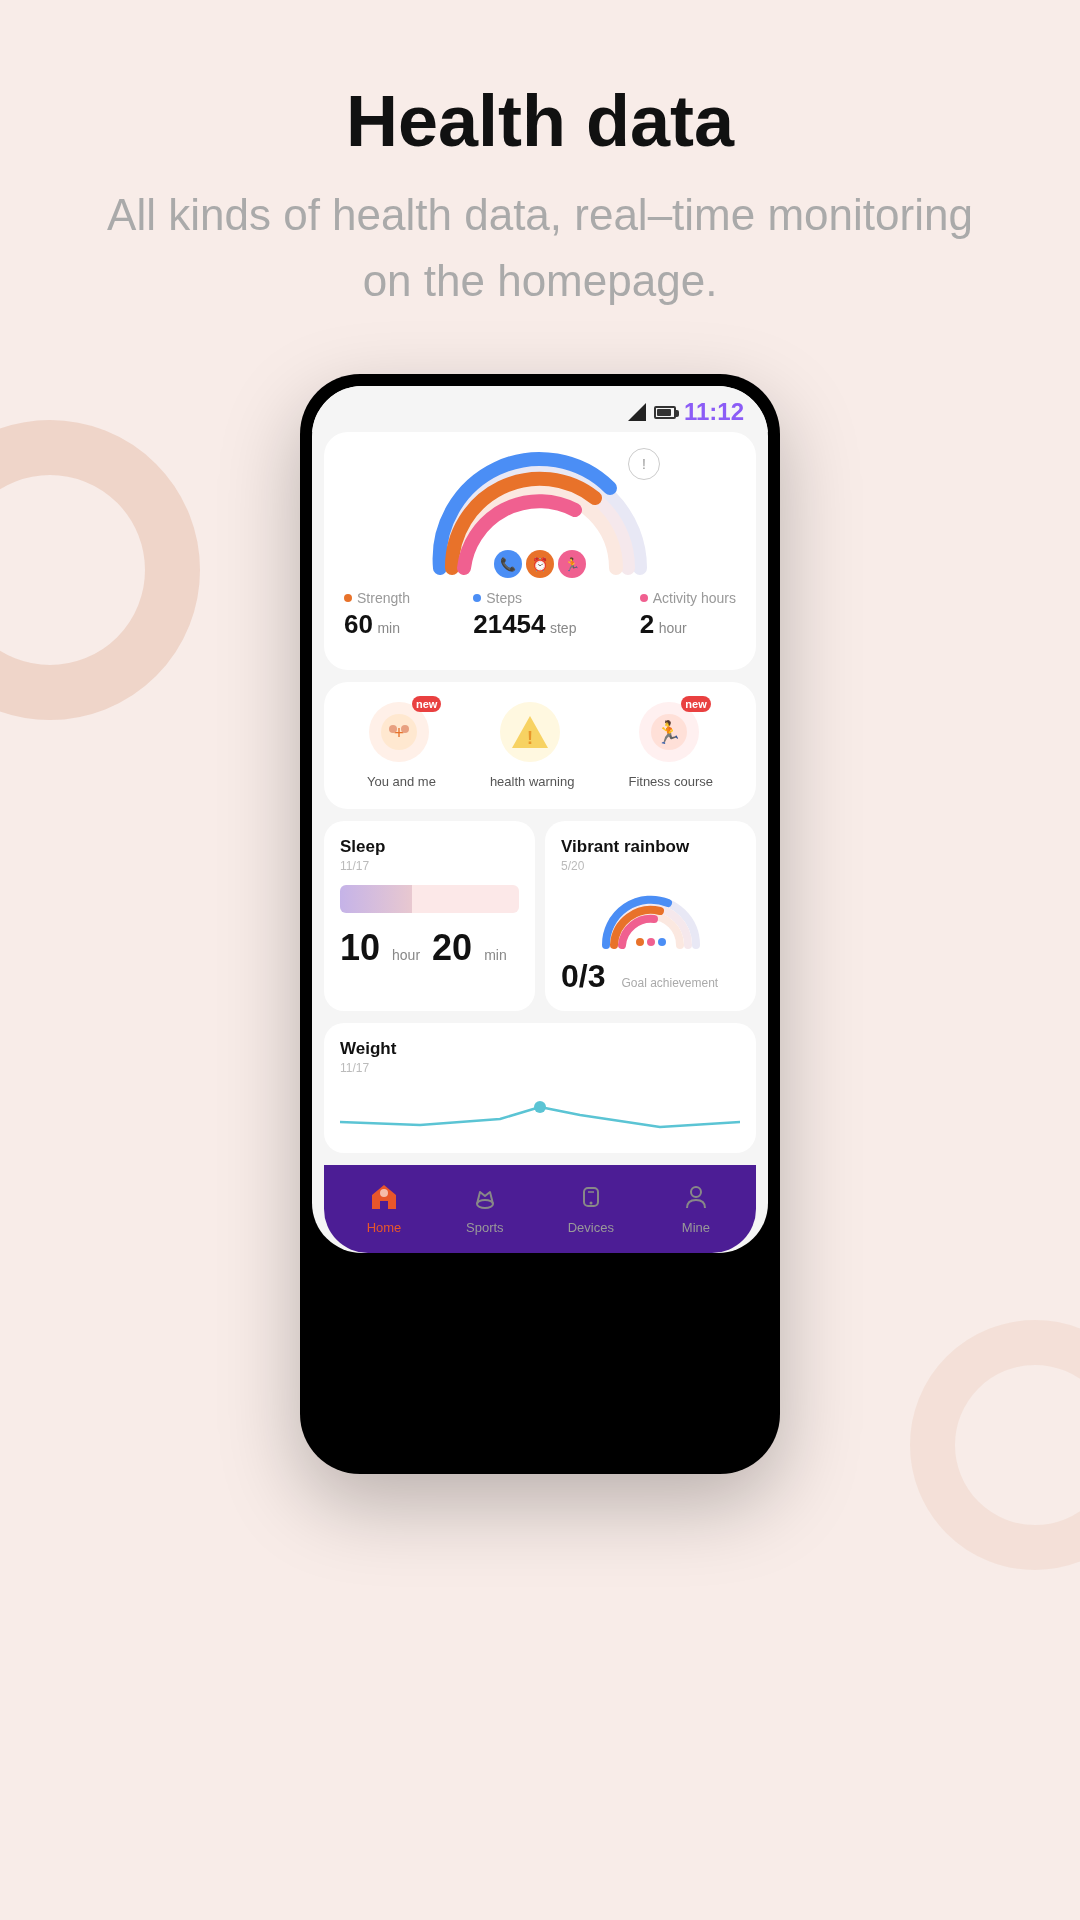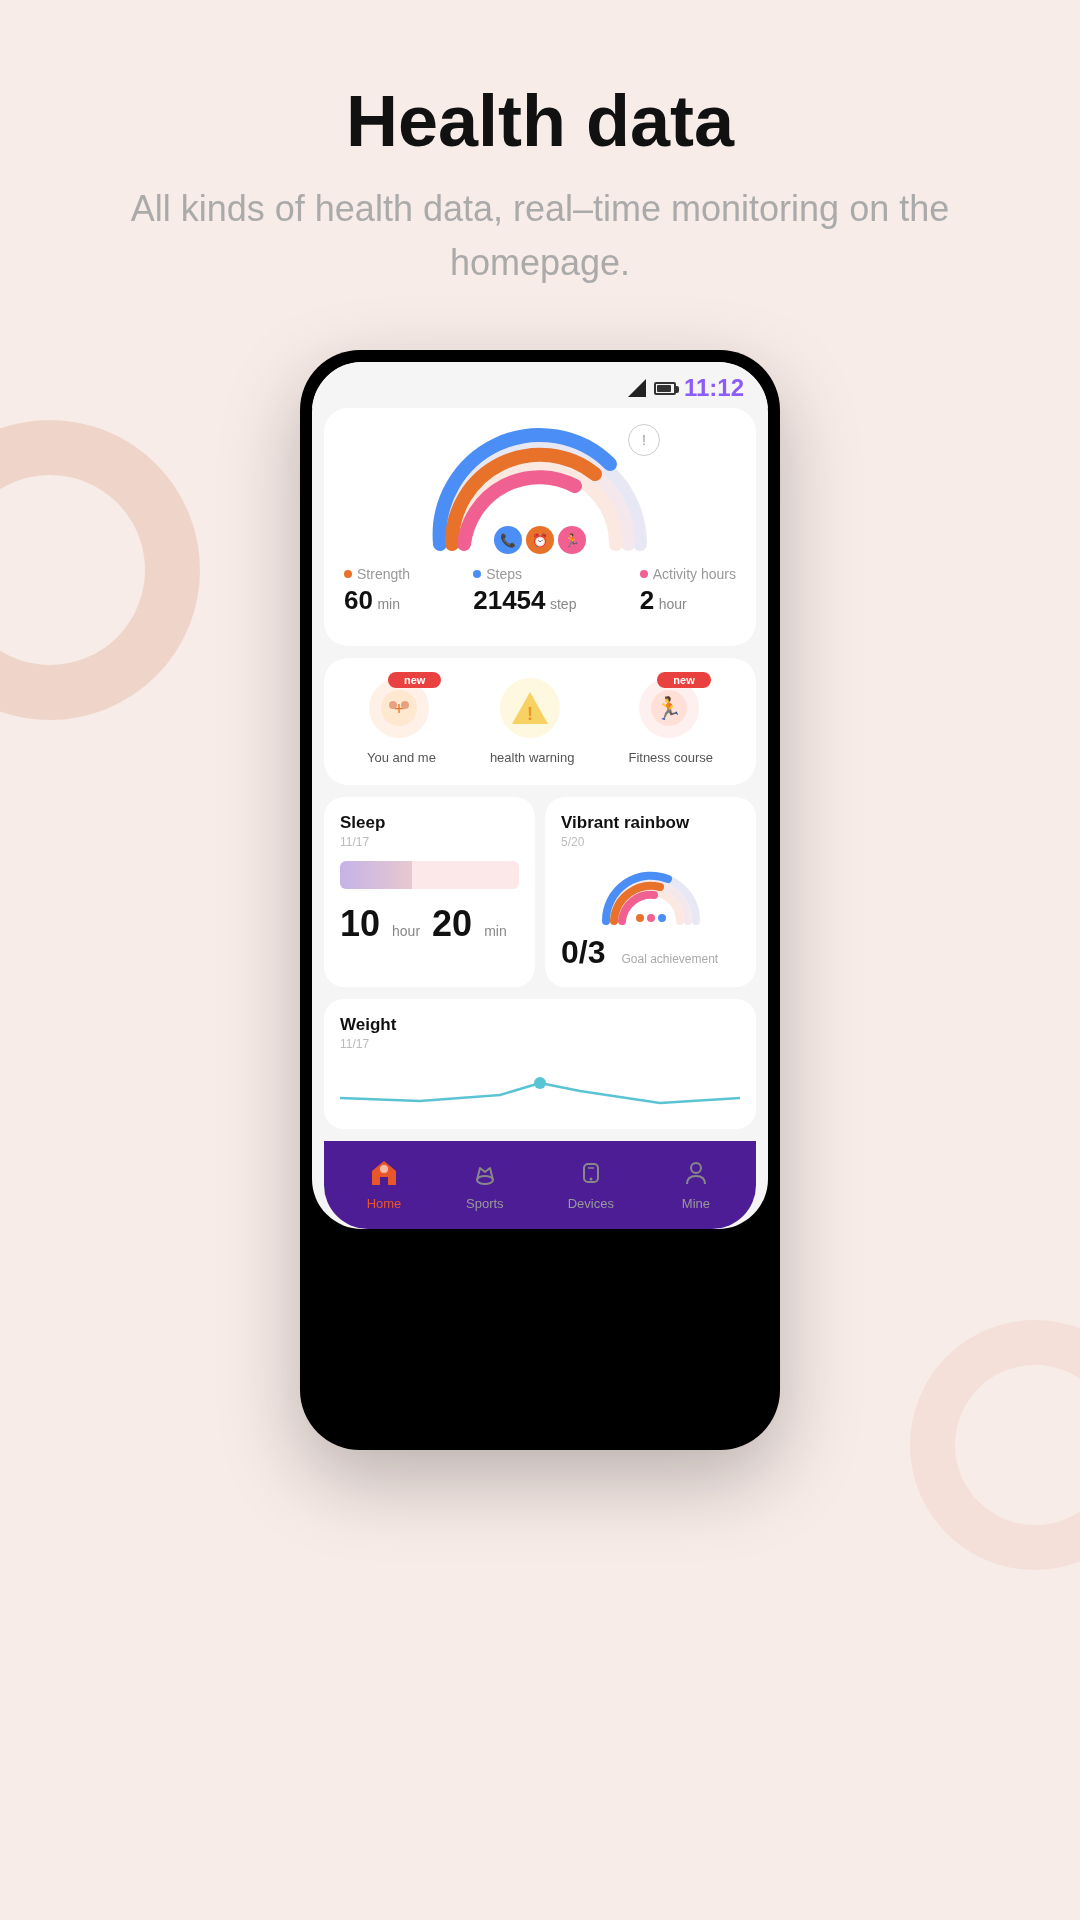--- a/index.html
+++ b/index.html
@@ -33,21 +33,21 @@
     }
 
     .page-title {
       font-size: 72px;
       font-weight: 800;
       color: #111;
       margin-top: 80px;
       text-align: center;
     }
     .page-subtitle {
-      font-size: 36px;
+      font-size: 44px;
       color: #aaa;
       text-align: center;
       margin-top: 20px;
       line-height: 1.5;
       padding: 0 100px;
     }
 
     
     .phone-frame {
       width: 480px;
@@ -248,21 +248,21 @@
       align-items: center;
       justify-content: center;
       font-size: 28px;
     }
     .new-badge {
       position: absolute;
       top: -6px; right: -8px;
       background: #e94040;
       color: #fff;
       font-size: 11px;
-      padding: 2px 16px;
+      padding: 2px 4px;
       border-radius: 8px;
       font-weight: 700;
     }
     .feature-label {
       font-size: 13px;
       color: #555;
       text-align: center;
     }
 
     

